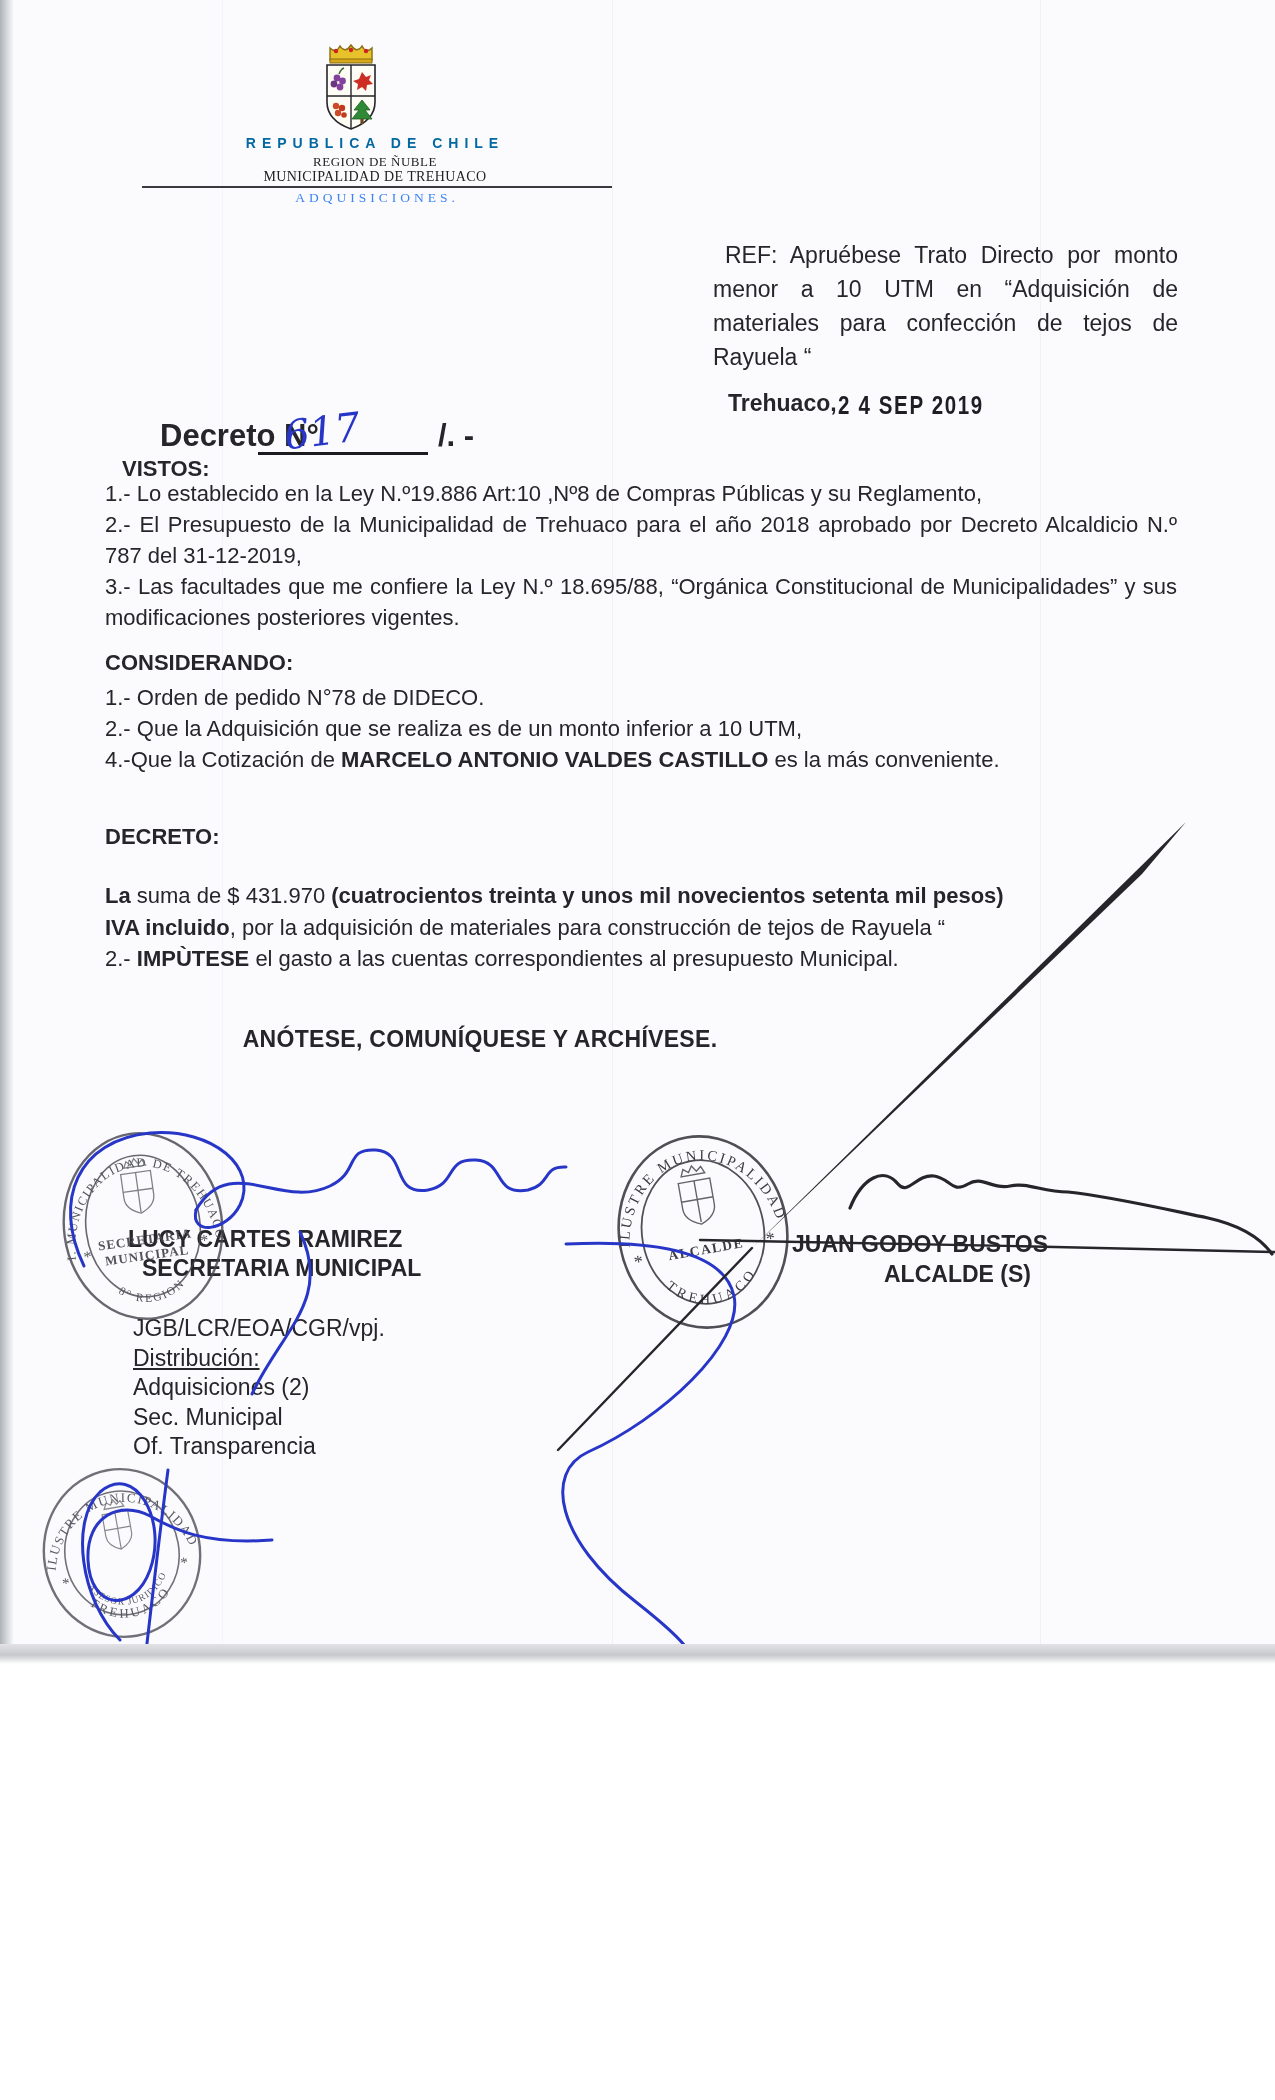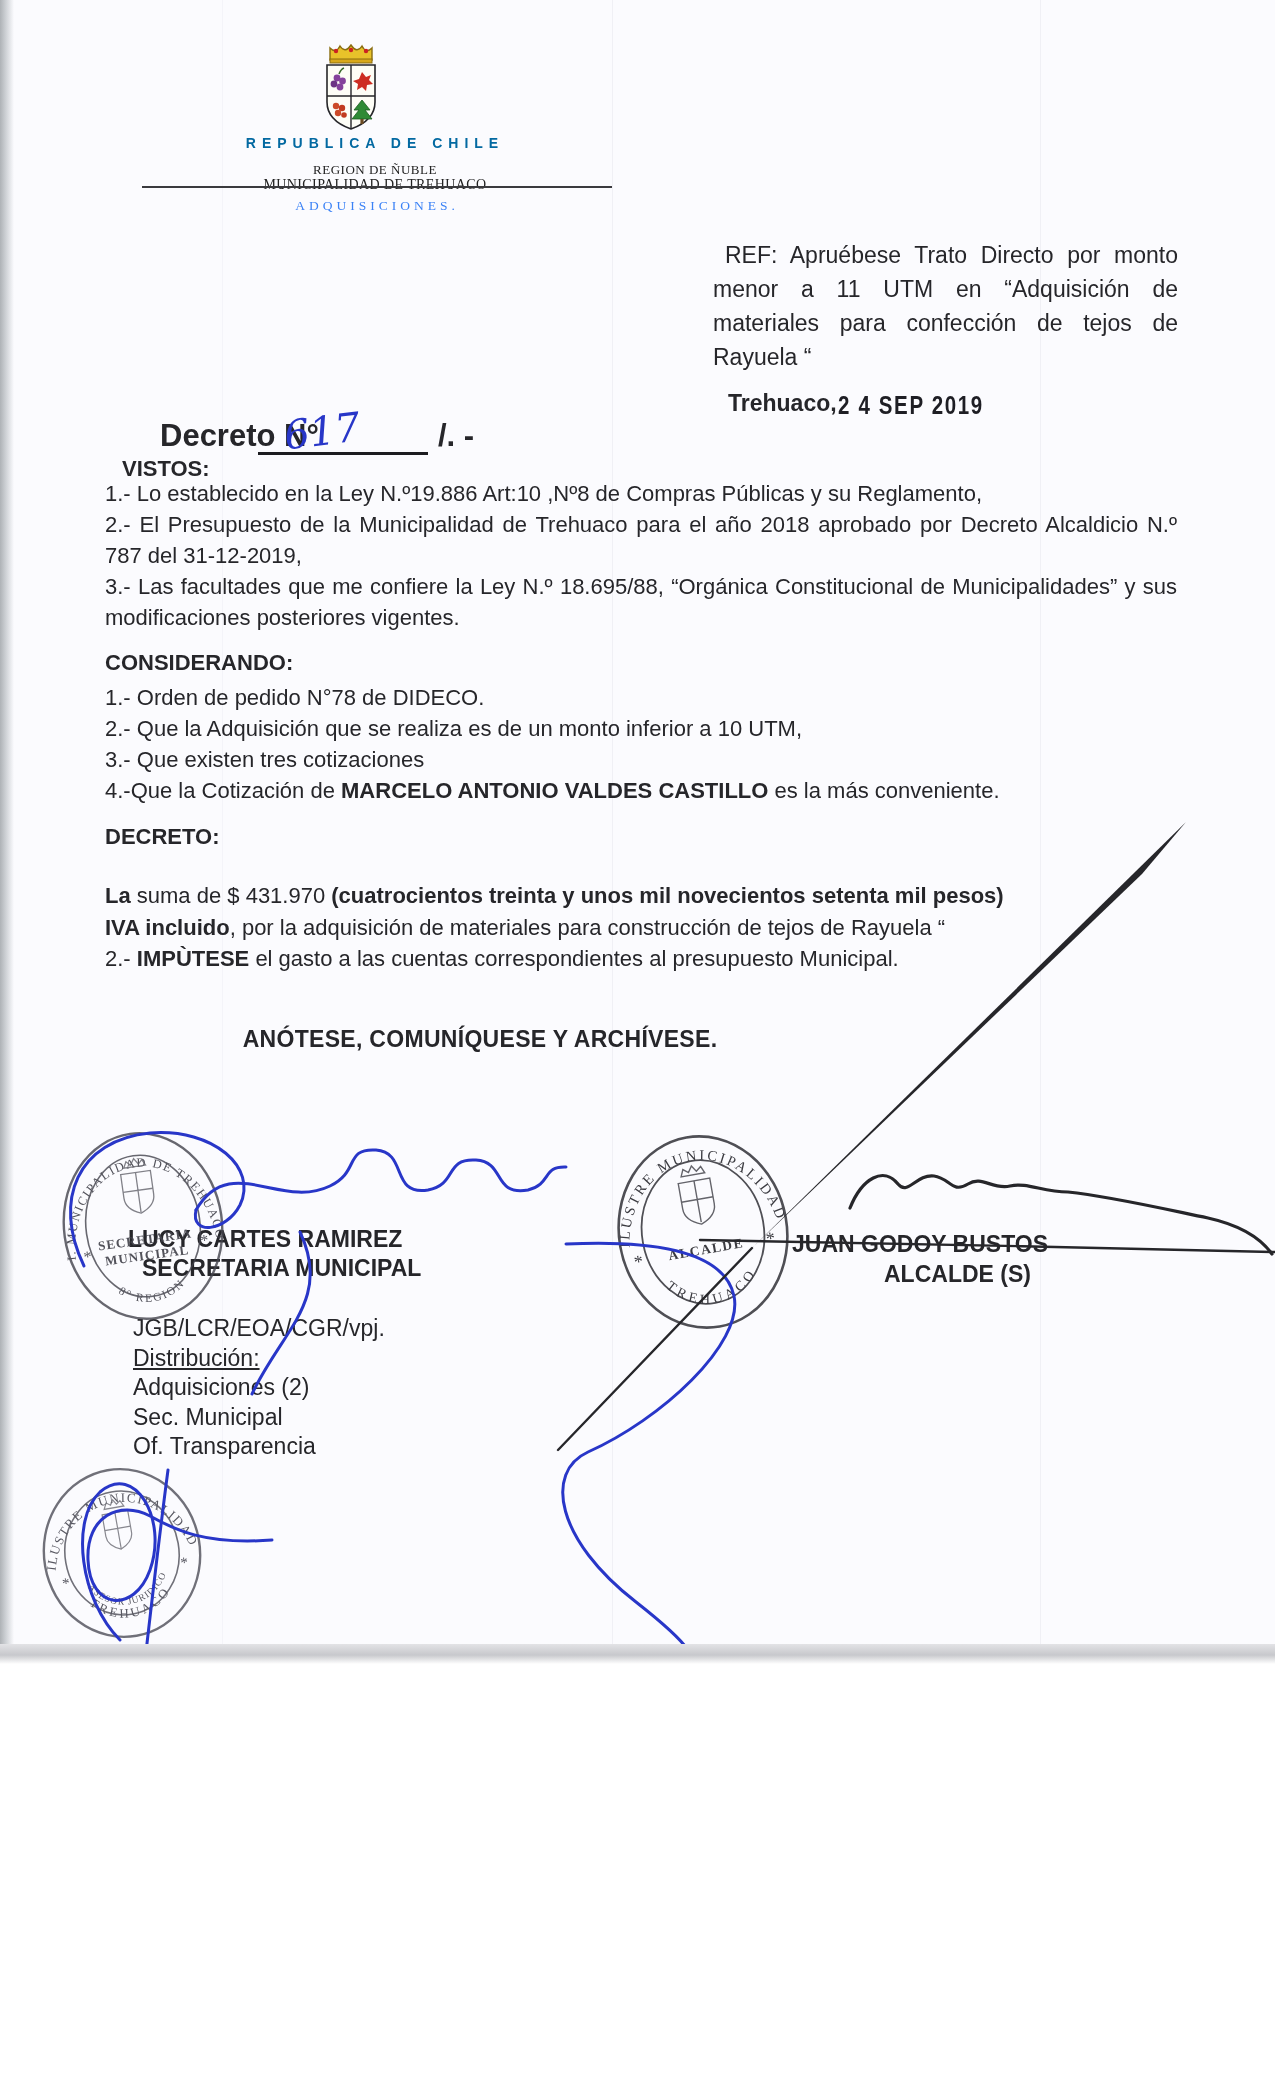--- a/index.html
+++ b/index.html
@@ -6,21 +6,21 @@
   .page{position:relative;width:1275px;height:2100px;background:#ffffff;overflow:hidden;
         font-family:"Liberation Sans",sans-serif;color:#26262a;}
   .scan{position:absolute;left:0;top:0;width:1275px;height:1652px;background:#fbfbfe;}
   .scan-left-edge{position:absolute;left:0;top:0;width:14px;height:1652px;
         background:linear-gradient(90deg,#aeb2b6 0,#cfd2d6 6px,rgba(255,255,255,0) 14px);}
   .scan-bottom-shadow{position:absolute;left:0;top:1644px;width:1275px;height:20px;
         background:linear-gradient(180deg,#e3e3e6 0,#c7c8cc 55%,#ffffff 100%);}
   .fold{position:absolute;top:0;height:1644px;width:1px;background:rgba(40,40,80,0.05);}
   .abs{position:absolute;}
   .b{font-weight:700;}
-  .serif{font-family:"Liberation Serif",serif;margin-top:8px;}
+  .serif{font-family:"Liberation Serif",serif;}
   .hdr-country{left:150px;top:135px;width:450px;text-align:center;font-size:14px;font-weight:700;
         letter-spacing:6px;color:#0369a1;}
   .hdr-region{left:150px;top:154px;width:450px;text-align:center;font-size:13px;letter-spacing:.5px;color:#222;}
   .hdr-muni{left:150px;top:169px;width:450px;text-align:center;font-size:14px;letter-spacing:.4px;color:#222;}
   .hdr-rule{left:142px;top:186px;width:470px;height:2px;background:#3a3a3e;}
   .hdr-office{left:142px;top:190px;width:470px;text-align:center;font-size:13.5px;letter-spacing:4px;color:#3b82f6;}
   .ref-block{left:713px;top:238px;width:465px;font-size:23px;line-height:34px;text-align:justify;text-indent:12px;}
   .dateline-place{left:728px;top:390px;font-size:23px;font-weight:700;}
   .date-stamp{left:838px;top:391px;font-size:25px;font-weight:600;letter-spacing:2px;color:#1e1e24;
         transform:scaleX(.82);transform-origin:left center;white-space:nowrap;}
@@ -87,42 +87,41 @@
       <rect x="44.4" y="83" width="3.2" height="5" fill="#6b4a22"></rect>
     </g>
   </svg>
 
   <div class="abs hdr-country">REPUBLICA DE CHILE</div>
   <div class="abs hdr-region serif">REGION DE ÑUBLE</div>
   <div class="abs hdr-muni serif">MUNICIPALIDAD DE TREHUACO</div>
   <div class="abs hdr-rule"></div>
   <div class="abs hdr-office serif">ADQUISICIONES.</div>
 
-  <div class="abs ref-block">REF: Apruébese Trato Directo por monto menor a 11 UTM en “Adquisición de materiales para confección de tejos de Rayuela “</div>
+  <div class="abs ref-block">REF: Apruébese Trato Directo por monto menor a 10 UTM en “Adquisición de materiales para confección de tejos de Rayuela “</div>
 
   <div class="abs dateline-place">Trehuaco,</div>
   <div class="abs date-stamp">2 4 SEP 2019</div>
 
   <div class="abs decree-label">Decreto N°</div>
   <div class="abs decree-underline"></div>
   <div class="abs decree-number">617</div>
   <div class="abs decree-suffix">/. -</div>
 
   <div class="abs vistos-h">VISTOS:</div>
   <div class="abs body-col" style="top:478px">
     <p>1.- Lo establecido en la Ley N.º19.886 Art:10 ,Nº8 de Compras Públicas y su Reglamento,</p>
     <p>2.- El Presupuesto de la Municipalidad de Trehuaco para el año 2018 aprobado por Decreto Alcaldicio N.º 787 del 31-12-2019,</p>
     <p>3.- Las facultades que me confiere la Ley N.º 18.695/88, “Orgánica Constitucional de Municipalidades” y sus modificaciones posteriores vigentes.</p>
   </div>
 
   <div class="abs considerando-h">CONSIDERANDO:</div>
   <div class="abs body-col" style="top:682px">
     <p>1.- Orden de pedido N°78 de DIDECO.</p>
     <p>2.- Que la Adquisición que se realiza es de un monto inferior a 10 UTM,</p>
-    <p>3.- Que existen tres cotizaciones</p>
     <p><span>4.-Que la Cotización de </span><span class="b">MARCELO ANTONIO VALDES CASTILLO</span><span> es la más conveniente.</span></p>
   </div>
 
   <div class="abs decreto-h">DECRETO:</div>
   <div class="abs" style="left:105px;top:880px">
     <div class="dline"><span class="b">La</span><span> suma de $ 431.970 </span><span class="b">(cuatrocientos treinta y unos mil novecientos setenta mil pesos)</span></div>
     <div class="dline"><span class="b">IVA incluido</span><span>, por la adquisición de materiales para construcción de tejos de Rayuela “</span></div>
     <div class="dline"><span>2.- </span><span class="b">IMPÙTESE</span><span> el gasto a las cuentas correspondientes al presupuesto Municipal.</span></div>
   </div>
 

